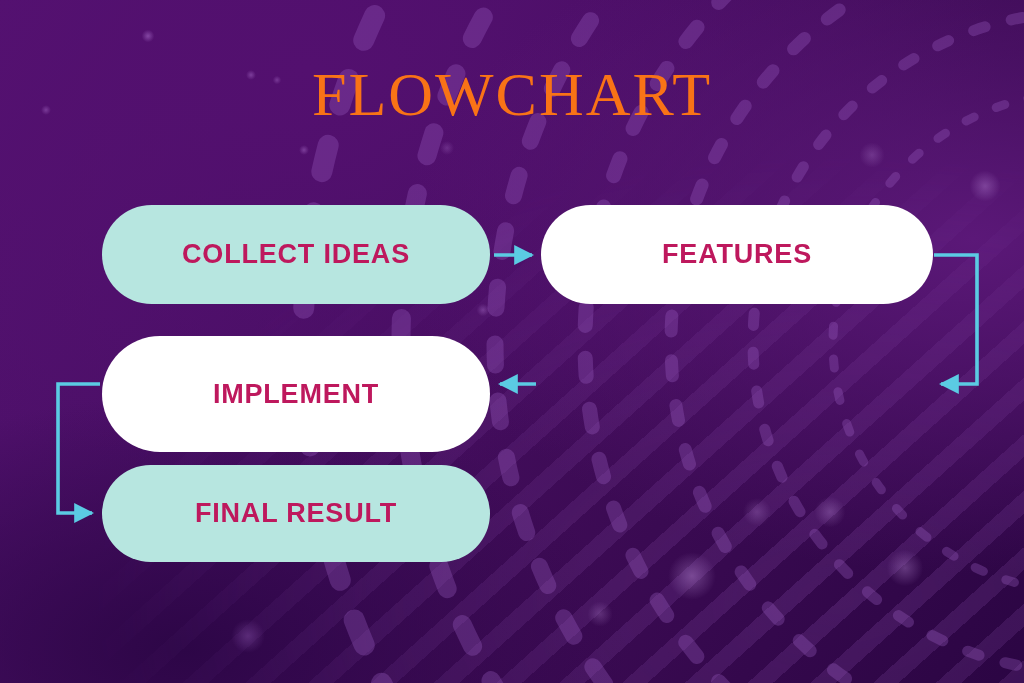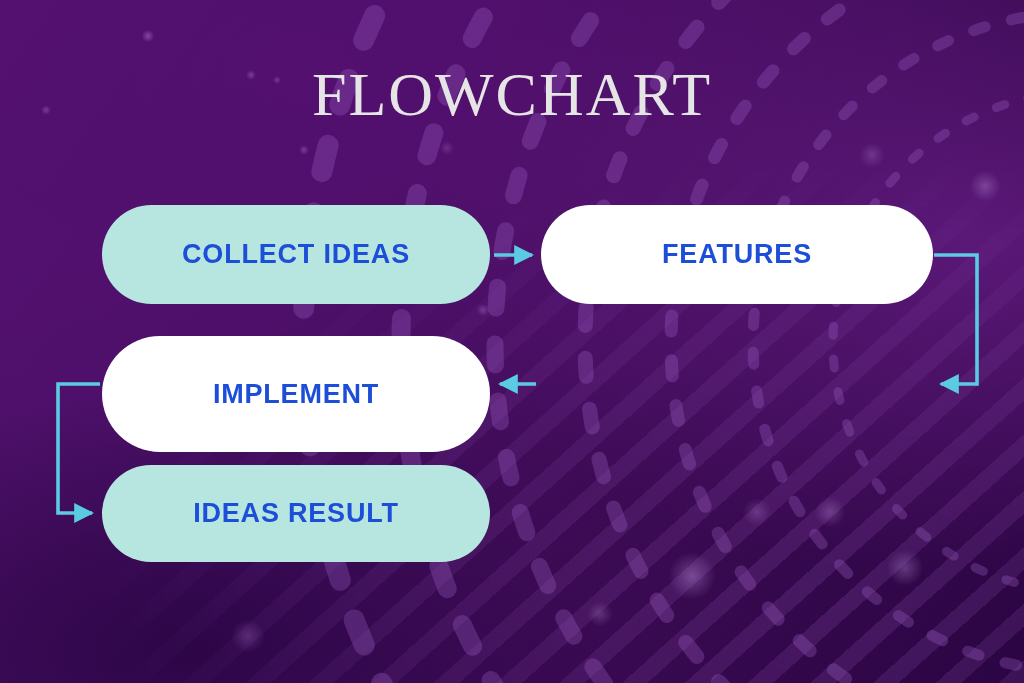--- a/index.html
+++ b/index.html
@@ -84,35 +84,35 @@
   #title {
     position: absolute;
     left: 0;
     right: 0;
     top: 63px;
     text-align: center;
     font-family: "Liberation Serif", "DejaVu Serif", serif;
     font-size: 62px;
     line-height: 1;
     letter-spacing: 2px;
-    color: #e5e5e5;
+    color: #f97316;
   }
 
   
   .node {
     position: absolute;
     display: flex;
     align-items: center;
     justify-content: center;
     border-radius: 999px;
     box-sizing: border-box;
     font-size: 27px;
     font-weight: bold;
     letter-spacing: 0.8px;
-    color: #1d4ed8;
+    color: #be185d;
     text-align: center;
     padding: 0 26px;
   }
   .node.mint  { background: #b7e6e0; }
   .node.white { background: #ffffff; }
 
   .node-col-left  { left: 102px;  width: 388px; }
   .node-col-right { left: 541px;  width: 392px; }
 
   .node-row-1 { top: 205px; height: 99px; }
@@ -180,16 +180,16 @@
   <div class="node white node-col-right node-row-1">
     <span>FEATURES</span>
   </div>
 
   <div class="node white node-col-left node-row-2">
     <span>IMPLEMENT</span>
   </div>
 
 
   <div class="node mint node-col-left node-row-3">
-    <span>IDEAS RESULT</span>
+    <span>FINAL RESULT</span>
   </div>
 
 </div>
 
 </body></html>

